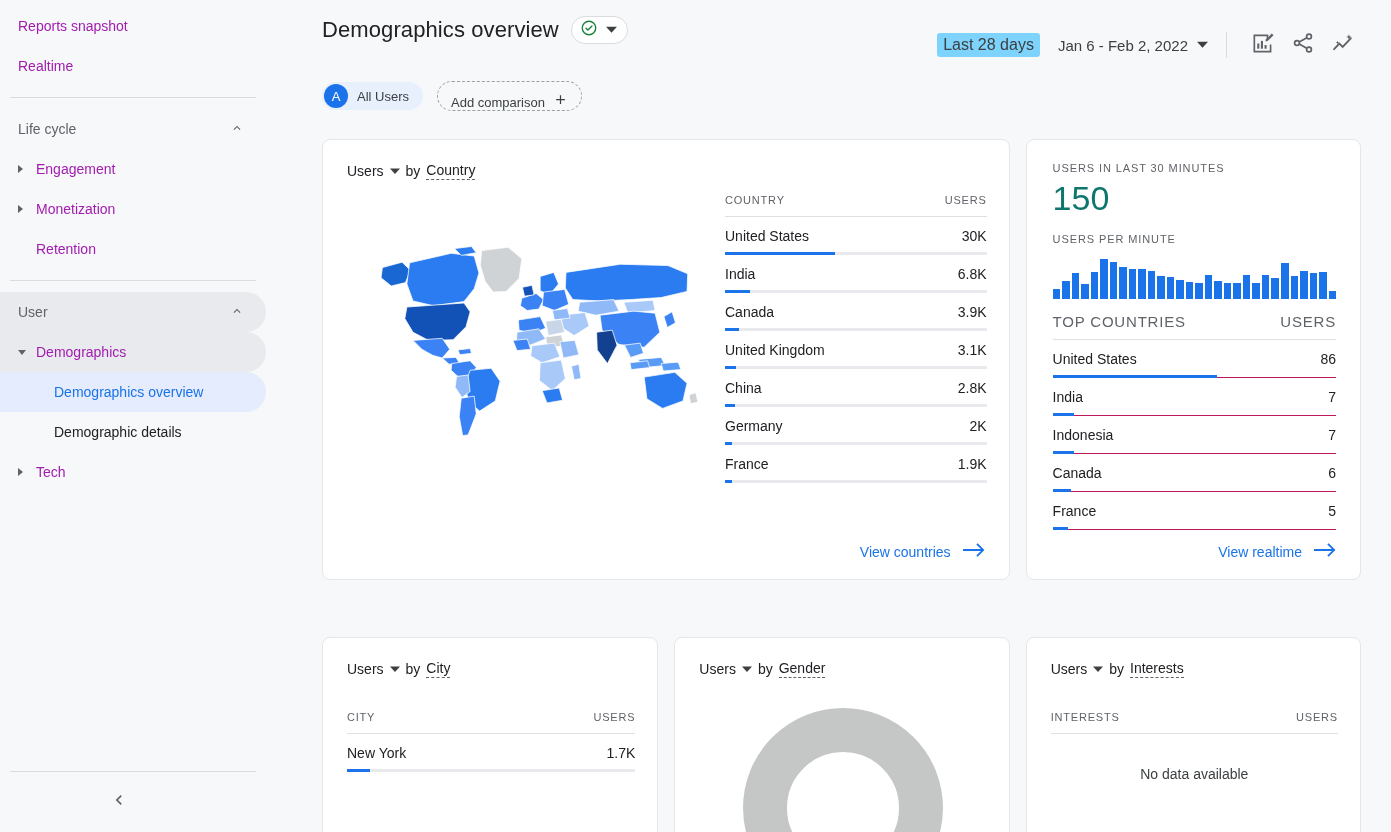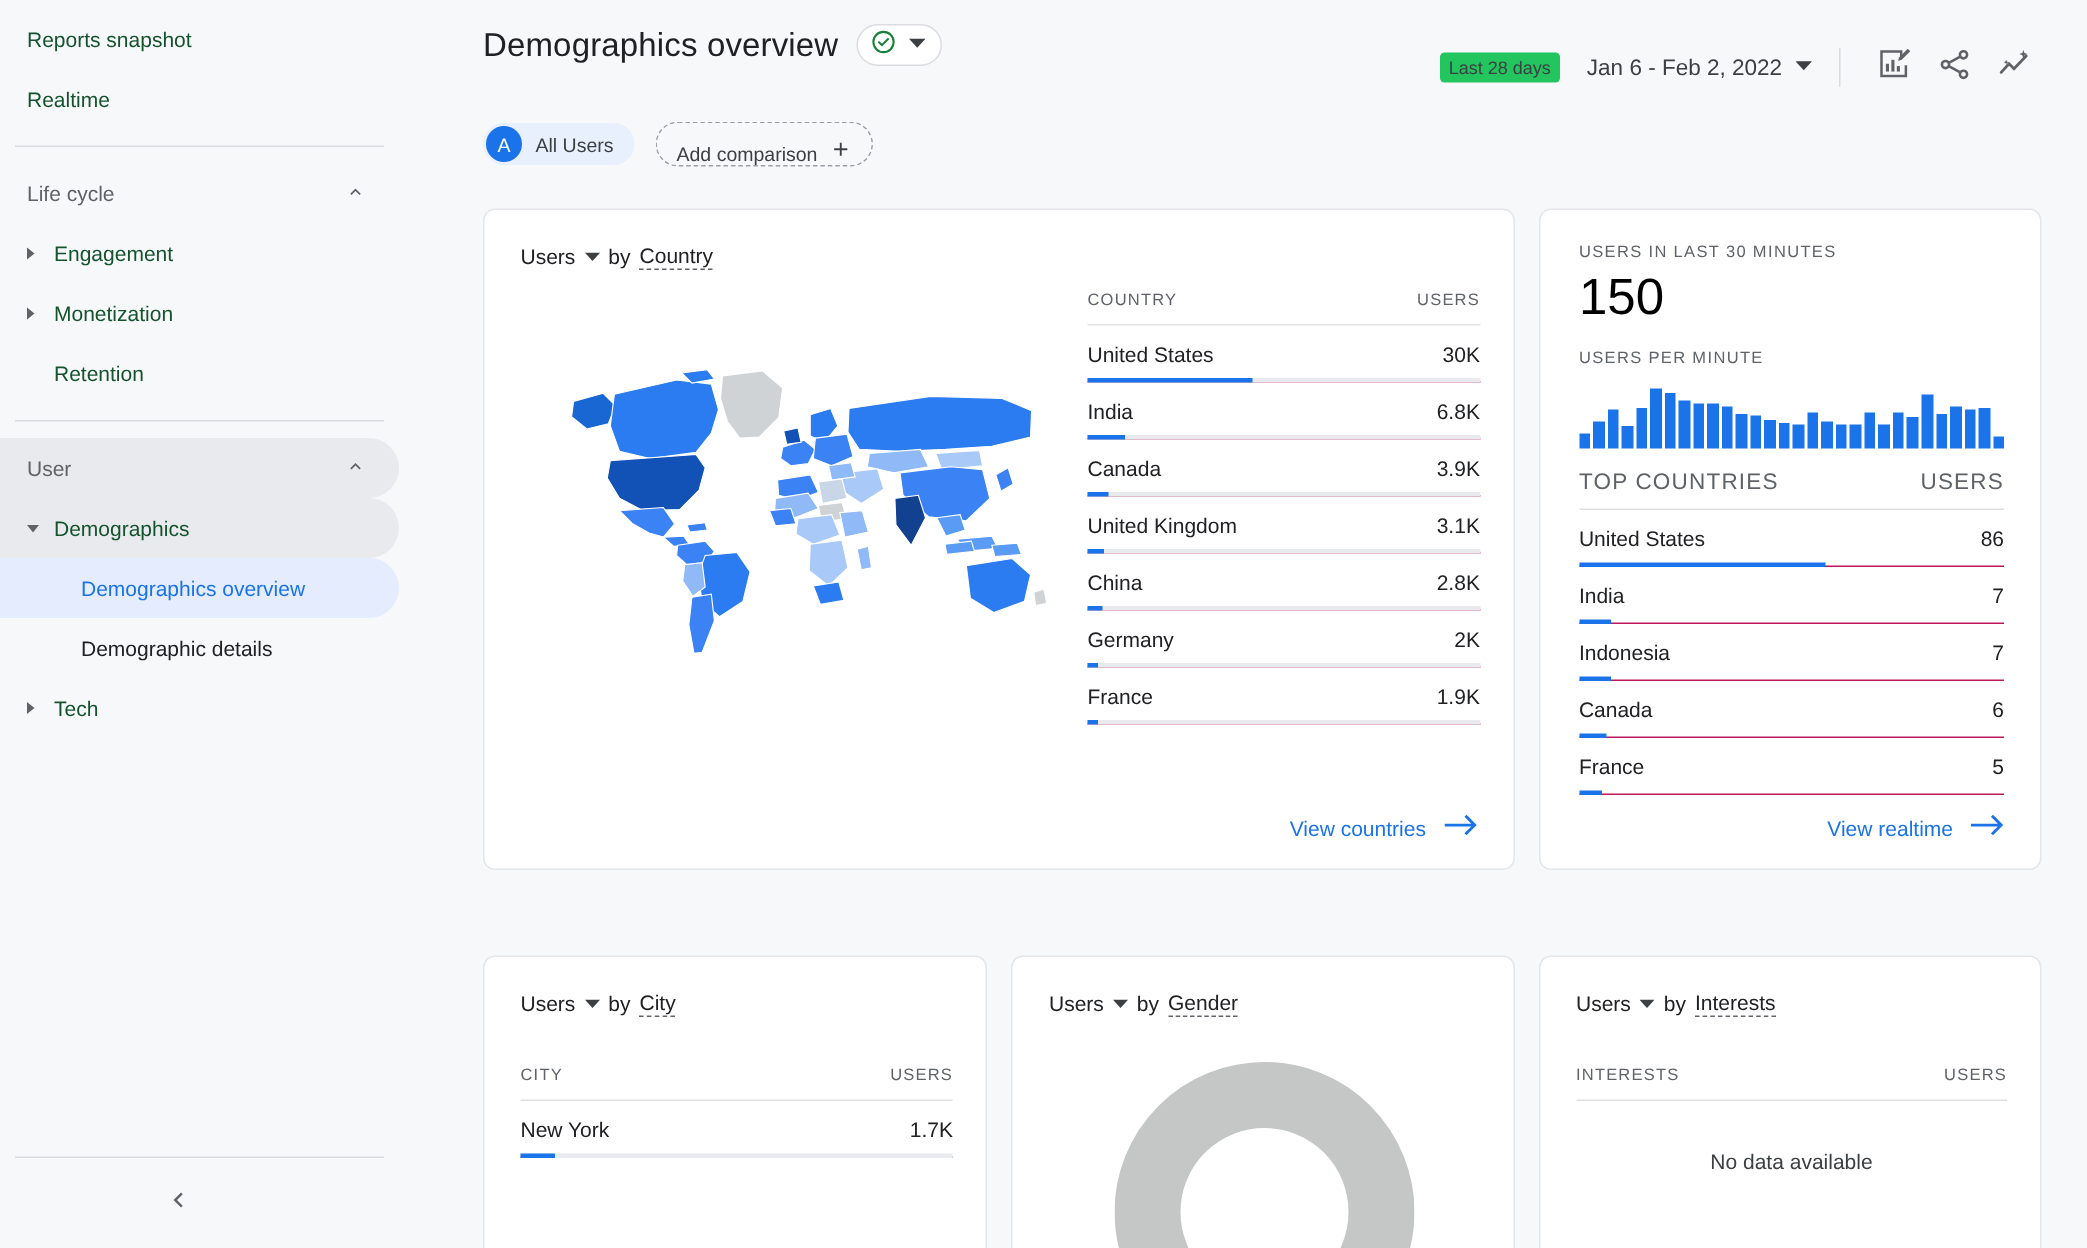--- a/index.html
+++ b/index.html
@@ -14,21 +14,21 @@
 
   
   .sidebar {
     width: 290px; height: 832px; flex: 0 0 290px;
     background: #f7f8fa; position: relative;
     padding-top: 6px;
   }
   .nav-row {
     display: flex; align-items: center;
     height: 40px; padding-left: 18px;
-    font-size: 14px; color: #14532d;
+    font-size: 14px; color: #a21caf;
     cursor: pointer; position: relative;
     border-radius: 0 20px 20px 0;
     margin-right: 24px;
   }
   .nav-row.top { padding-left: 18px; }
   .nav-row .caret {
     width: 18px; flex: 0 0 18px;
     display: flex; align-items: center; justify-content: flex-start;
     color: #5f6368; font-size: 9px;
   }
@@ -71,21 +71,21 @@
   }
   .title-wrap { display: flex; align-items: center; gap: 12px; }
   .page-title { font-size: 22px; color: #202124; font-weight: 400; letter-spacing: 0.1px; }
   .badge-pill {
     display: flex; align-items: center; gap: 8px;
     border: 1px solid #dadce0; border-radius: 16px;
     height: 28px; padding: 0 10px 0 8px; cursor: pointer; background: #fff;
   }
   .right-tools { display: flex; align-items: center; gap: 0; padding-top: 9px; }
   .chip-range {
-    background: #22c55e; color: #3c4043; font-size: 12px;
+    background: #7dd3fc; color: #3c4043; font-size: 16px;
     padding: 3px 6px; border-radius: 3px; margin-right: 9px;
   }
   .date-text { font-size: 15px; color: #3c4043; }
   .date-btn { display:flex; align-items:center; gap:9px; cursor: pointer; }
   .vsep { width: 1px; height: 26px; background: #dadce0; margin: 0 16px 0 18px; }
   .icon-btn { width: 40px; height: 40px; display: flex; align-items: center;
               justify-content: center; cursor: pointer; border-radius: 50%; }
 
   .chips-row { display: flex; align-items: center; gap: 14px; padding: 16px 0 0 32px; }
   .chip-users {
@@ -134,21 +134,21 @@
   .bar-track { position: absolute; left: 0; bottom: -1px; height: 3px; width: 100%; background: #e8eaed; }
   .bar-fill { position: absolute; left: 0; bottom: -1px; height: 3px; background: #1a73e8; }
 
   .view-link {
     position: absolute; right: 24px; bottom: 18px;
     display: flex; align-items: center; gap: 12px;
     font-size: 14px; color: #1a73e8; cursor: pointer;
   }
 
   .rt-label { font-size: 11px; letter-spacing: 0.9px; color: #5f6368; }
-  .rt-big { font-size: 34px; color: #000000; font-weight: 400; line-height: 1.2; margin-top: 4px; }
+  .rt-big { font-size: 34px; color: #0f766e; font-weight: 400; line-height: 1.2; margin-top: 4px; }
   .rt-label2 { font-size: 11px; letter-spacing: 0.9px; color: #5f6368; margin-top: 14px; }
   .spark { display: flex; align-items: flex-end; gap: 2px; height: 45px; margin-top: 9px; }
   .spark div { flex: 1; background: #1a73e8; }
   .rt-tbl-head {
     display: flex; justify-content: space-between; font-size: 15px;
     letter-spacing: 0.8px; color: #5f6368; margin-top: 14px;
     padding-bottom: 9px; border-bottom: 1px solid #e0e0e0;
   }
 
   .row2 { display: flex; gap: 16px; margin-top: 57px; }

